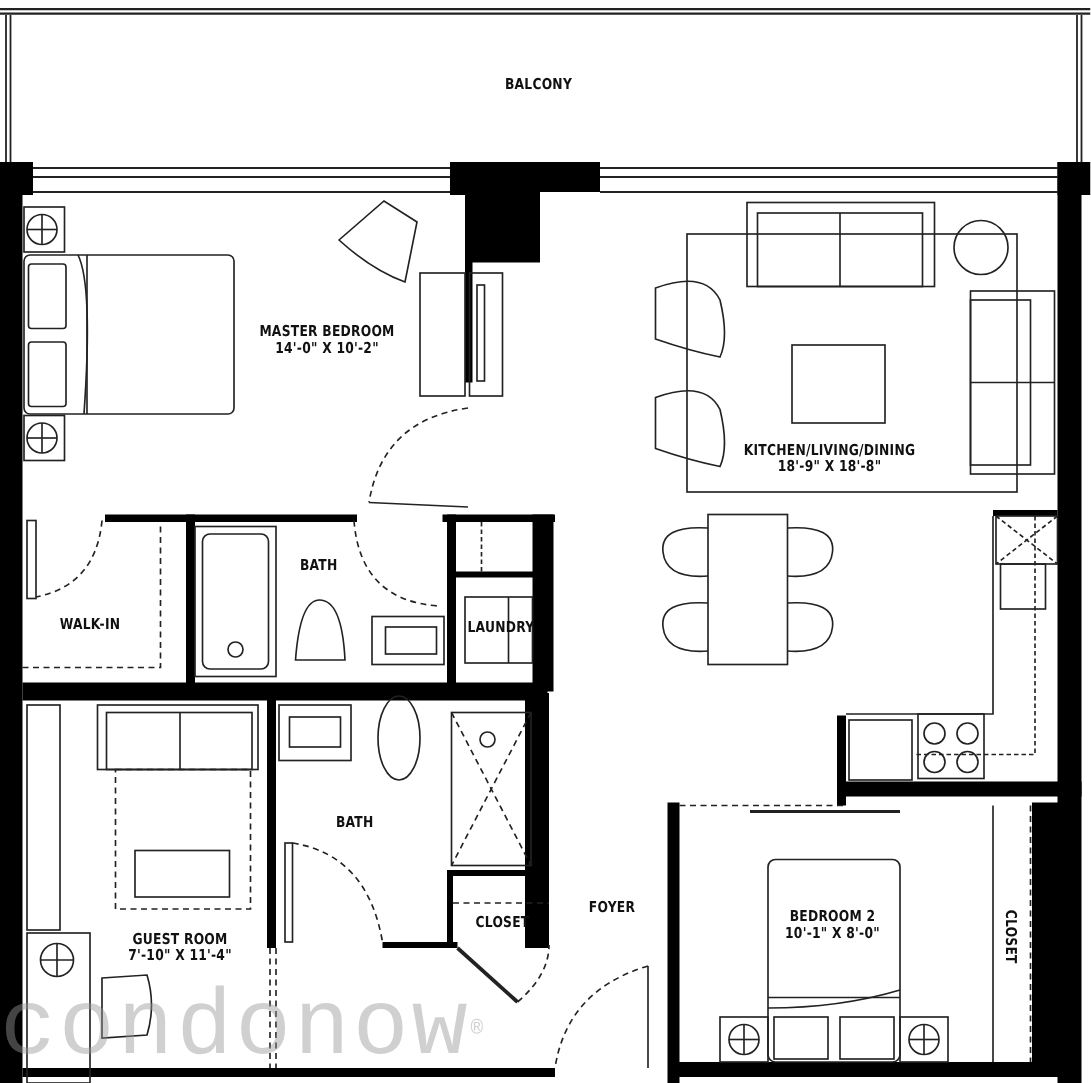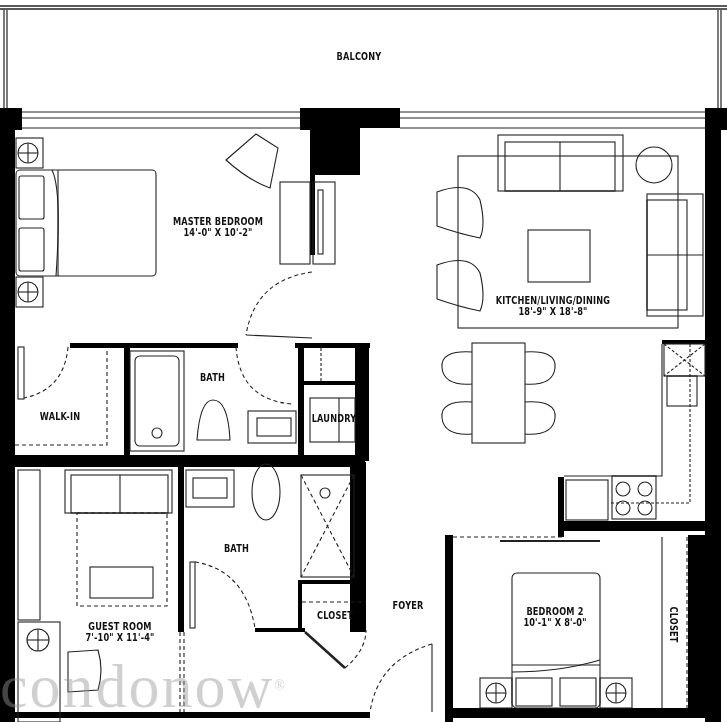--- a/index.html
+++ b/index.html
@@ -1,20 +1,20 @@
 <!DOCTYPE html>
 <html><head>
 <meta charset="utf-8">
 <style>
   html,body{margin:0;padding:0;background:#fff;}
   body{width:727px;height:722px;position:relative;overflow:hidden;font-family:"DejaVu Sans Condensed","DejaVu Sans",sans-serif;}
   svg{position:absolute;left:0;top:0;}
   .lbl{position:absolute;font-family:"DejaVu Sans",sans-serif;font-weight:bold;font-size:10px;color:#111;text-align:center;line-height:11px;letter-spacing:0.2px;transform:scaleX(0.82);transform-origin:center;white-space:nowrap;}
   .lbl span{display:block;}
-  .wm{position:absolute;left:0px;top:655px;font-family:Liberation Serif, serif;font-size:62px;color:rgba(150,150,150,0.45);letter-spacing:2px;line-height:62px;font-weight:300;}
+  .wm{position:absolute;left:0px;top:655px;font-family:Liberation Mono, monospace;font-size:62px;color:rgba(150,150,150,0.45);letter-spacing:2px;line-height:62px;font-weight:300;}
   .wm sup{font-size:14px;vertical-align:top;}
 </style>
 </head>
 <body>
 
 <svg width="727" height="722" viewBox="0 0 727 722" xmlns="http://www.w3.org/2000/svg">
   <g fill="none" stroke="#222" stroke-width="1.2">
 
     <line x1="0" y1="6" x2="727" y2="6" stroke-width="1.5"></line>
     <line x1="0" y1="9" x2="727" y2="9" stroke-width="1.5"></line>

